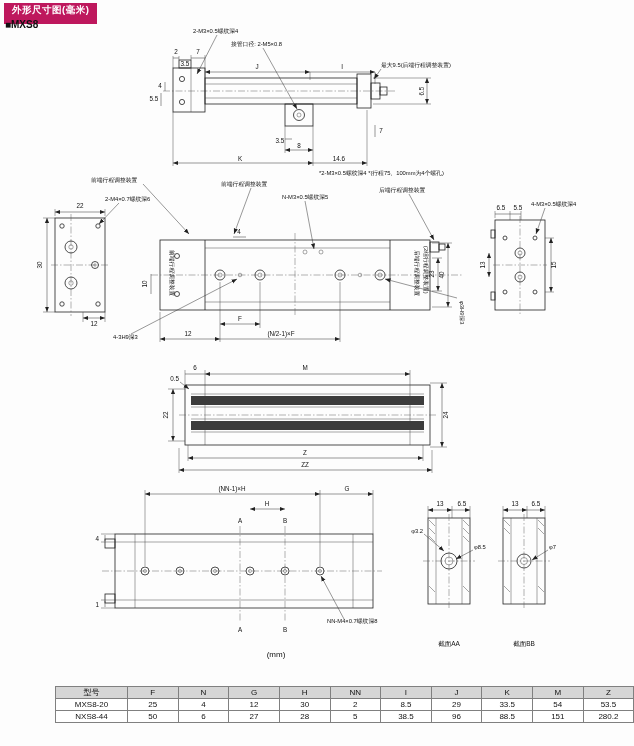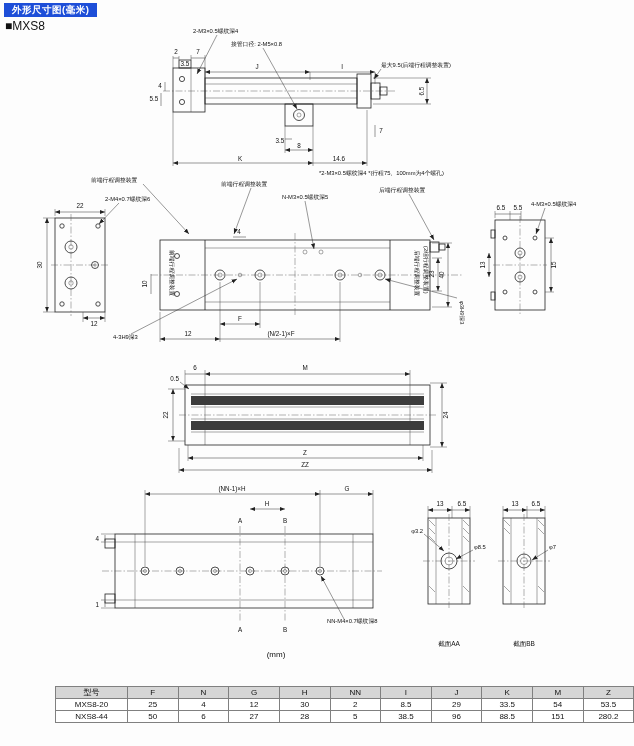--- a/index.html
+++ b/index.html
@@ -1,21 +1,21 @@
 <!DOCTYPE html>
 <html><head>
 <meta charset="utf-8">
 <style>
   * { margin:0; padding:0; box-sizing:border-box; }
   html,body { width:634px; height:746px; }
   body { background:#e8e8e8; font-family:"Liberation Sans","DejaVu Sans",sans-serif; }
   .page { position:relative; width:634px; height:746px; background:#fdfdfd; overflow:hidden; }
-  .title-bar { position:absolute; left:4px; top:3px; background:#1d4ed8; color:#fff;
-               font-size:9.5px; font-weight:bold; padding:1px 8px 0; letter-spacing:0.5px; }
-  .model-label { position:absolute; left:5px; top:19px; font-size:12px; font-weight:normal; color:#111; }
+  .title-bar { position:absolute; left:4px; top:3px; background:#be185d; color:#fff;
+               font-size:9.5px; font-weight:bold; padding:1px 8px 7px; letter-spacing:0.5px; }
+  .model-label { position:absolute; left:5px; top:19px; font-size:10px; font-weight:bold; color:#111; }
   svg { position:absolute; overflow:visible; }
   .ln   { fill:none; stroke:#222; stroke-width:0.8; }
   .thin { fill:none; stroke:#3a3a3a; stroke-width:0.45; }
   .cl   { fill:none; stroke:#555; stroke-width:0.45; stroke-dasharray:7 2 1.5 2; }
   .dim  { fill:none; stroke:#333; stroke-width:0.5; }
   .dark { fill:#3c3c3c; stroke:none; }
   svg text { fill:#111; font-size:6px; }
   .dimtxt { font-size:6.3px; }
   .lbl { font-size:5.8px; }
   .cap { font-size:6.5px; }

